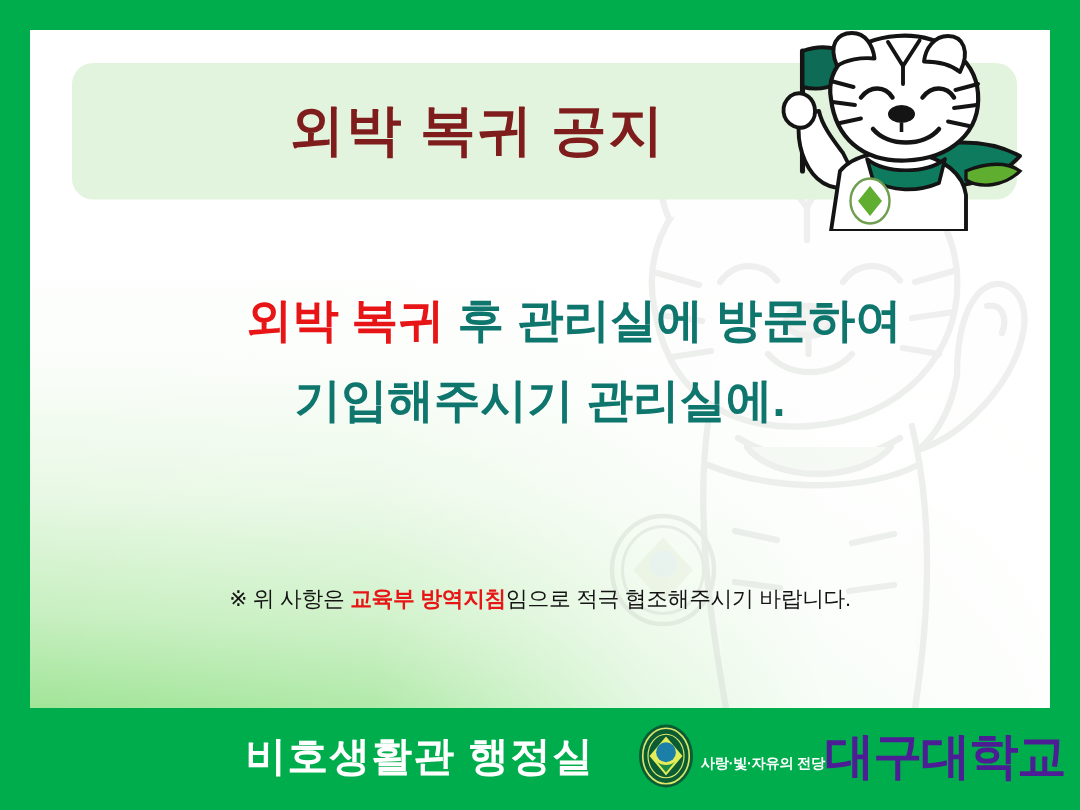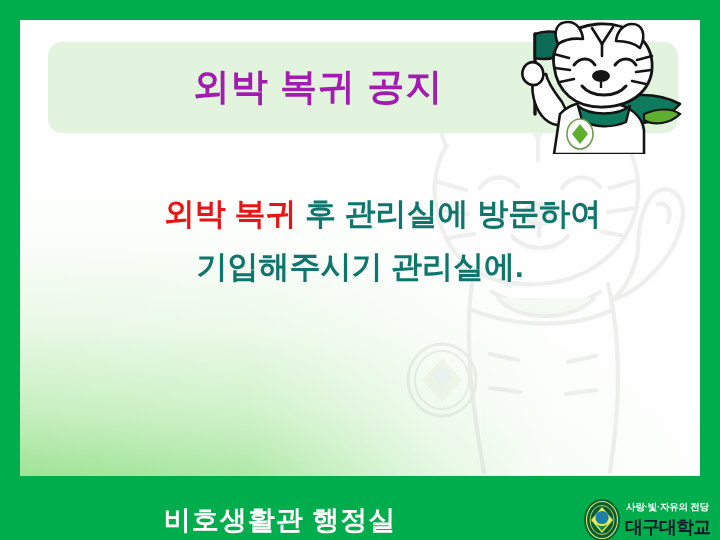--- a/index.html
+++ b/index.html
@@ -77,21 +77,21 @@
     border-radius: 14px;
   }
   #title-text {
     position: absolute;
     left: 0;
     top: 21px;
     width: 540px;
     text-align: center;
     font-size: 37px;
     font-weight: bold;
-    color: #a21caf;
+    color: #7f1d1d;
     letter-spacing: 1px;
     line-height: 48px;
     white-space: nowrap;
   }
 
   
   #mascot {
     position: absolute;
     right: 2px;
     top: -2px;
@@ -131,21 +131,21 @@
     white-space: nowrap;
     letter-spacing: -0.2px;
   }
   #footnote .fn-red { color: #E71515; }
   #footnote .fn-plain { font-weight: normal; }
 
   
   #footer {
     position: absolute;
     left: 0;
-    bottom: 0;
+    bottom: 16px;
     width: 720px;
     height: 52px;
     background: #00AD4D;
   }
   #footer-office {
     position: absolute;
     left: 0;
     top: 14px;
     width: 720px;
     text-align: center;
@@ -168,36 +168,35 @@
   }
   #logo-mark {
     width: 40px;
     height: 44px;
     flex: 0 0 auto;
     margin-right: 3px;
   }
   #logo-mark svg { display: block; width: 100%; height: 100%; }
   #logo-words {
     display: flex;
-    flex-direction: column;
     justify-content: center;
-    align-items: center;
+    align-items: flex-end;
   }
   #logo-tagline {
     font-size: 9.5px;
     color: #ffffff;
     font-weight: bold;
     letter-spacing: -0.2px;
     line-height: 12px;
     white-space: nowrap;
     margin-bottom: 1px;
   }
   #logo-name {
-    font-size: 18px;
-    color: #0f172a;
+    font-size: 33px;
+    color: #4c1d95;
     font-weight: bold;
     letter-spacing: -1px;
     line-height: 26px;
     white-space: nowrap;
   }
 </style>
 </head>
 <body>
 
 <div id="poster">
@@ -317,20 +316,23 @@
 
     <div id="body-copy">
       <div class="body-line">
         <span class="seg-red">외박 복귀</span><span class="seg-black"> 후 관리실에 방문하여</span>
       </div>
       <div class="body-line">
         <span class="seg-black">기입해주시기 관리실에.</span>
       </div>
     </div>
 
+    <div id="footnote">
+      <span class="fn-plain">※</span><span class="fn-plain"> 위 사항은 </span><span class="fn-red">교육부 방역지침</span><span class="fn-plain">임으로 적극 협조해주시기 바랍니다.</span>
+    </div>
 
   </div>
 
   <div id="footer">
     <div id="footer-office">비호생활관 행정실</div>
 
     <div id="logo">
       <div id="logo-mark">
         <svg viewBox="0 0 40 44" xmlns="http://www.w3.org/2000/svg">
           <ellipse cx="20" cy="22" rx="18" ry="21" fill="#0B5C33"></ellipse>

